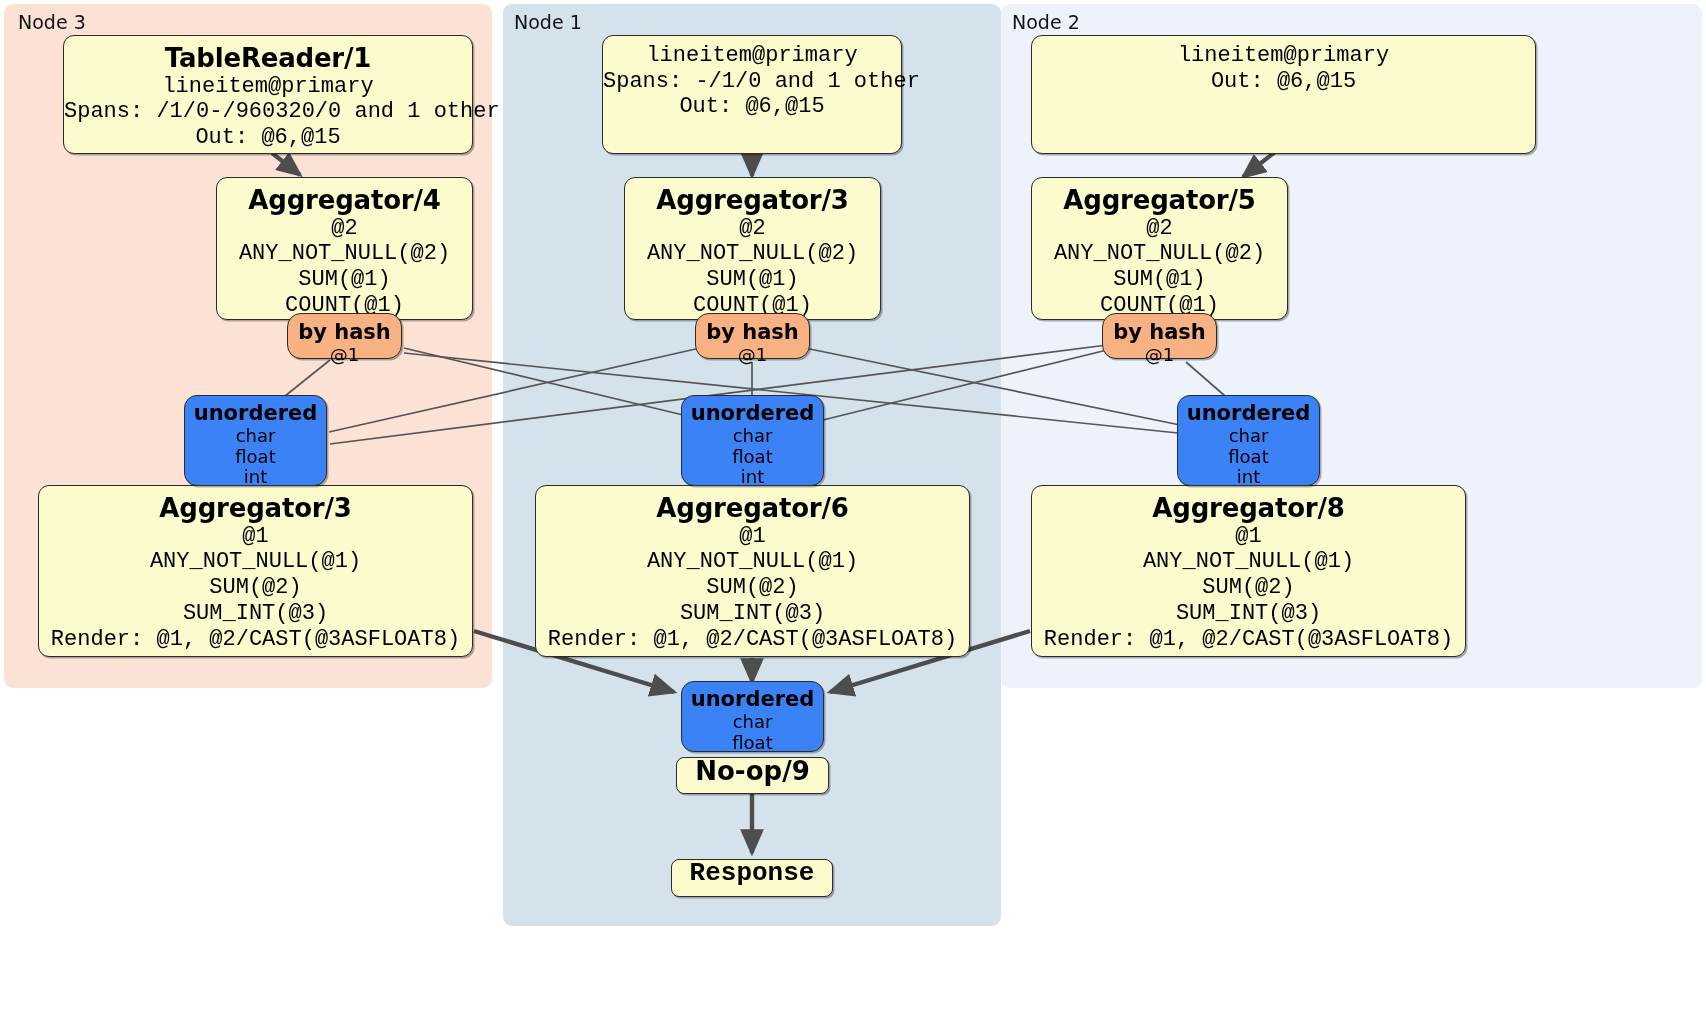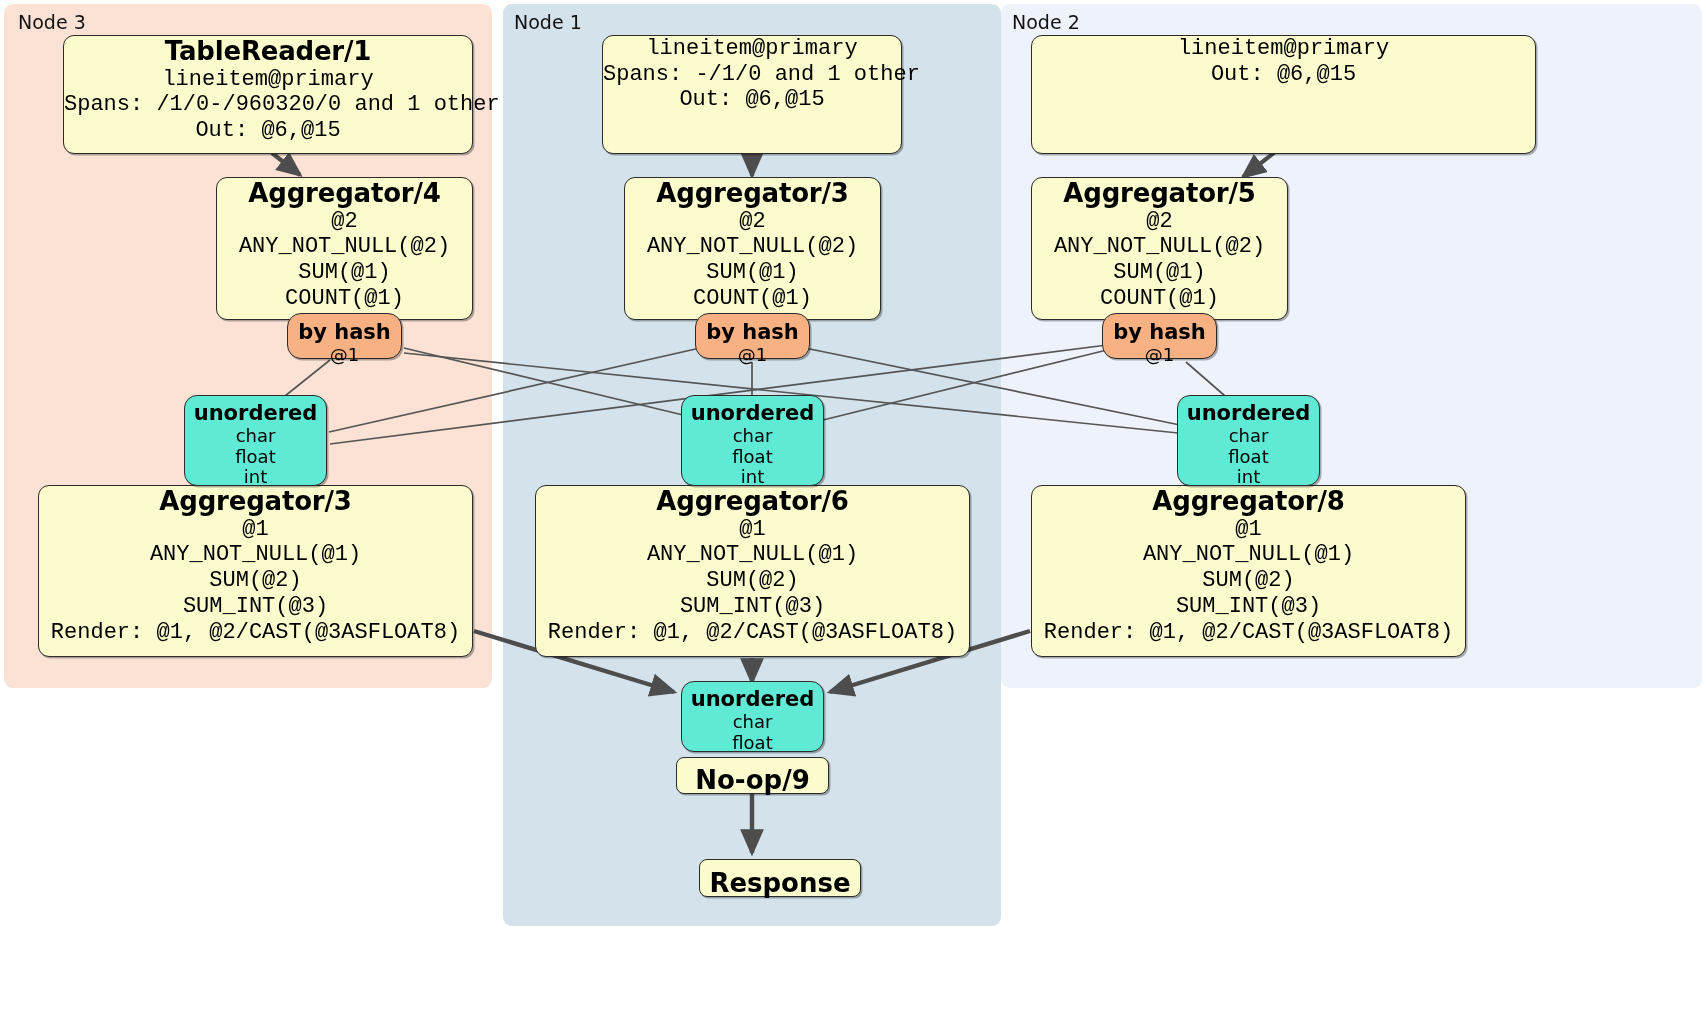--- a/index.html
+++ b/index.html
@@ -53,20 +53,21 @@
     color: #000000;
     line-height: 1.16;
     z-index: 5;
   }
 
   .proc {
     background: #fbfbcd;
     border: 1.6px solid #2b2b2b;
     border-radius: 11px;
     box-shadow: 1.5px 1.5px 0 rgba(0,0,0,0.30);
+    padding-top: 7px;
   }
   .proc .title {
     font-weight: bold;
     font-size: 26px;
     letter-spacing: -0.2px;
     line-height: 1.18;
   }
   .proc .detail {
     font-size: 22px;
     line-height: 1.17;
@@ -86,21 +87,21 @@
     font-weight: bold;
     font-size: 21px;
     line-height: 1.12;
   }
   .router .detail {
     font-size: 18px;
     line-height: 1.12;
   }
 
   .sync {
-    background: #5eead4;
+    background: #3b82f6;
     border: 1.6px solid #2b2b2b;
     border-radius: 13px;
     box-shadow: 1.5px 1.5px 0 rgba(0,0,0,0.30);
     z-index: 8;
     padding-top: 6px;
   }
   .sync .title {
     font-weight: bold;
     font-size: 21px;
     line-height: 1.14;
@@ -110,21 +111,21 @@
     line-height: 1.15;
   }
 
   .small-proc {
     background: #fbfbcd;
     border: 1.6px solid #2b2b2b;
     border-radius: 8px;
     box-shadow: 1.5px 1.5px 0 rgba(0,0,0,0.30);
     z-index: 10;
     display: flex;
-    align-items: flex-end;
+    align-items: flex-start;
     justify-content: center;
   }
   .small-proc .title {
     font-weight: bold;
     font-size: 26px;
     line-height: 1;
   }
 </style>
 </head>
 <body>
@@ -281,17 +282,17 @@
   <div class="node sync" style="left:681px; top:681px; width:143px; height:71px;">
     <div class="title">unordered</div>
     <div class="detail">char</div>
     <div class="detail">float</div>
   </div>
 
   <div class="node small-proc" style="left:676px; top:757px; width:153px; height:37px;">
     <div class="title">No-op/9</div>
   </div>
 
-  <div class="node small-proc" style="left:699px; top:859px; width:162px; height:38px;">
+  <div class="node small-proc" style="left:671px; top:859px; width:162px; height:38px;font-family:Liberation Mono, monospace;">
     <div class="title">Response</div>
   </div>
 
 </div>
 
 </body></html>

